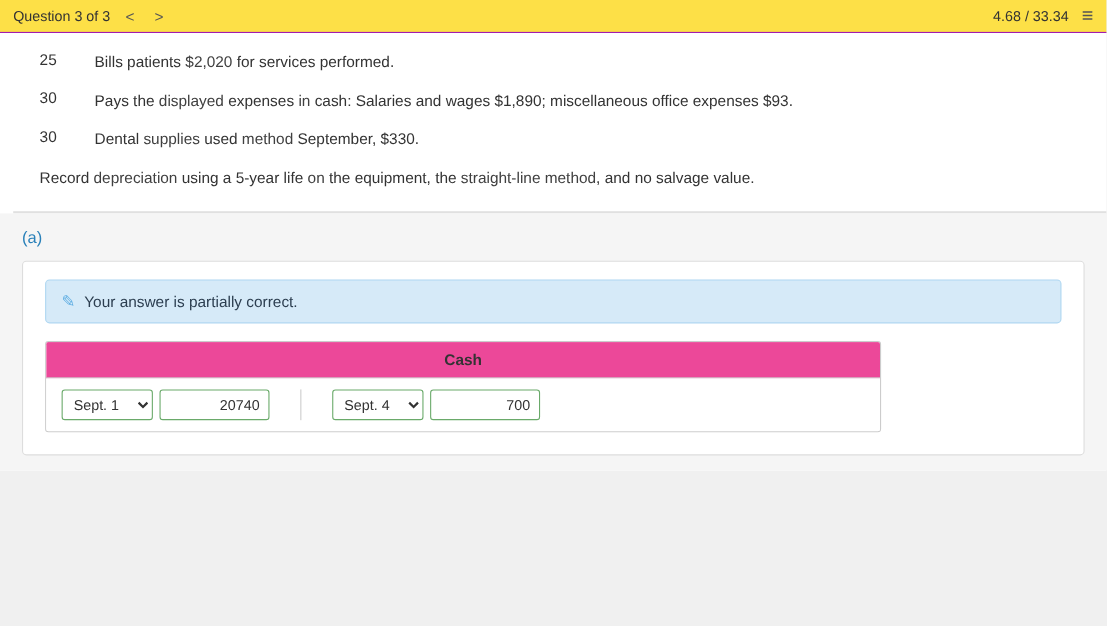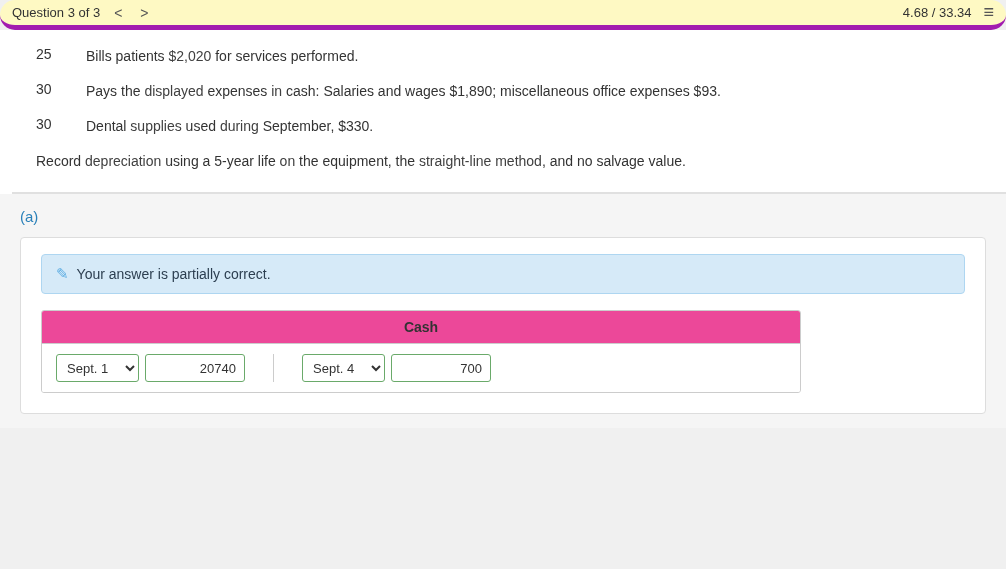--- a/index.html
+++ b/index.html
@@ -7,25 +7,24 @@
       font-family: Arial, sans-serif;
       font-size: 14px;
       background: #f0f0f0;
       color: #333;
     }
 
     .top-bar {
       display: flex;
       align-items: center;
       justify-content: space-between;
-      background: #fef9c3;
-      border-bottom: 5px solid #a21caf;
+      background: #fde047;
+      border-bottom: 1px solid #a21caf;
       padding: 4px 12px;
       height: 30px;
-      border-radius: 15px;
     }
 
     .top-bar-left {
       display: flex;
       align-items: center;
       gap: 10px;
     }
 
     .top-bar-title {
       font-size: 13px;
@@ -233,21 +232,21 @@
     <div class="problem-row">
       <span class="problem-date">30</span>
       <span class="problem-text">
         Pays the <span class="highlight-blue">displayed</span> expenses <span class="highlight-blue">in</span> cash: Salaries and wages $1,890; miscellaneous office expenses $93.
       </span>
     </div>
 
     <div class="problem-row">
       <span class="problem-date">30</span>
       <span class="problem-text">
-        Dental <span class="highlight-blue">supplies</span> used <span class="highlight-blue">during</span> September, $330.
+        Dental <span class="highlight-blue">supplies</span> used <span class="highlight-blue">method</span> September, $330.
       </span>
     </div>
 
     <div class="depreciation-note">
       Record <span class="highlight-blue">depreciation</span> using a 5-year life <span class="highlight-blue">on</span> the equipment, the <span class="highlight-blue">straight-line method</span>, and no salvage value.
     </div>
   </div>
 
   <div class="part-section">
     <div class="part-label">(a)</div>

